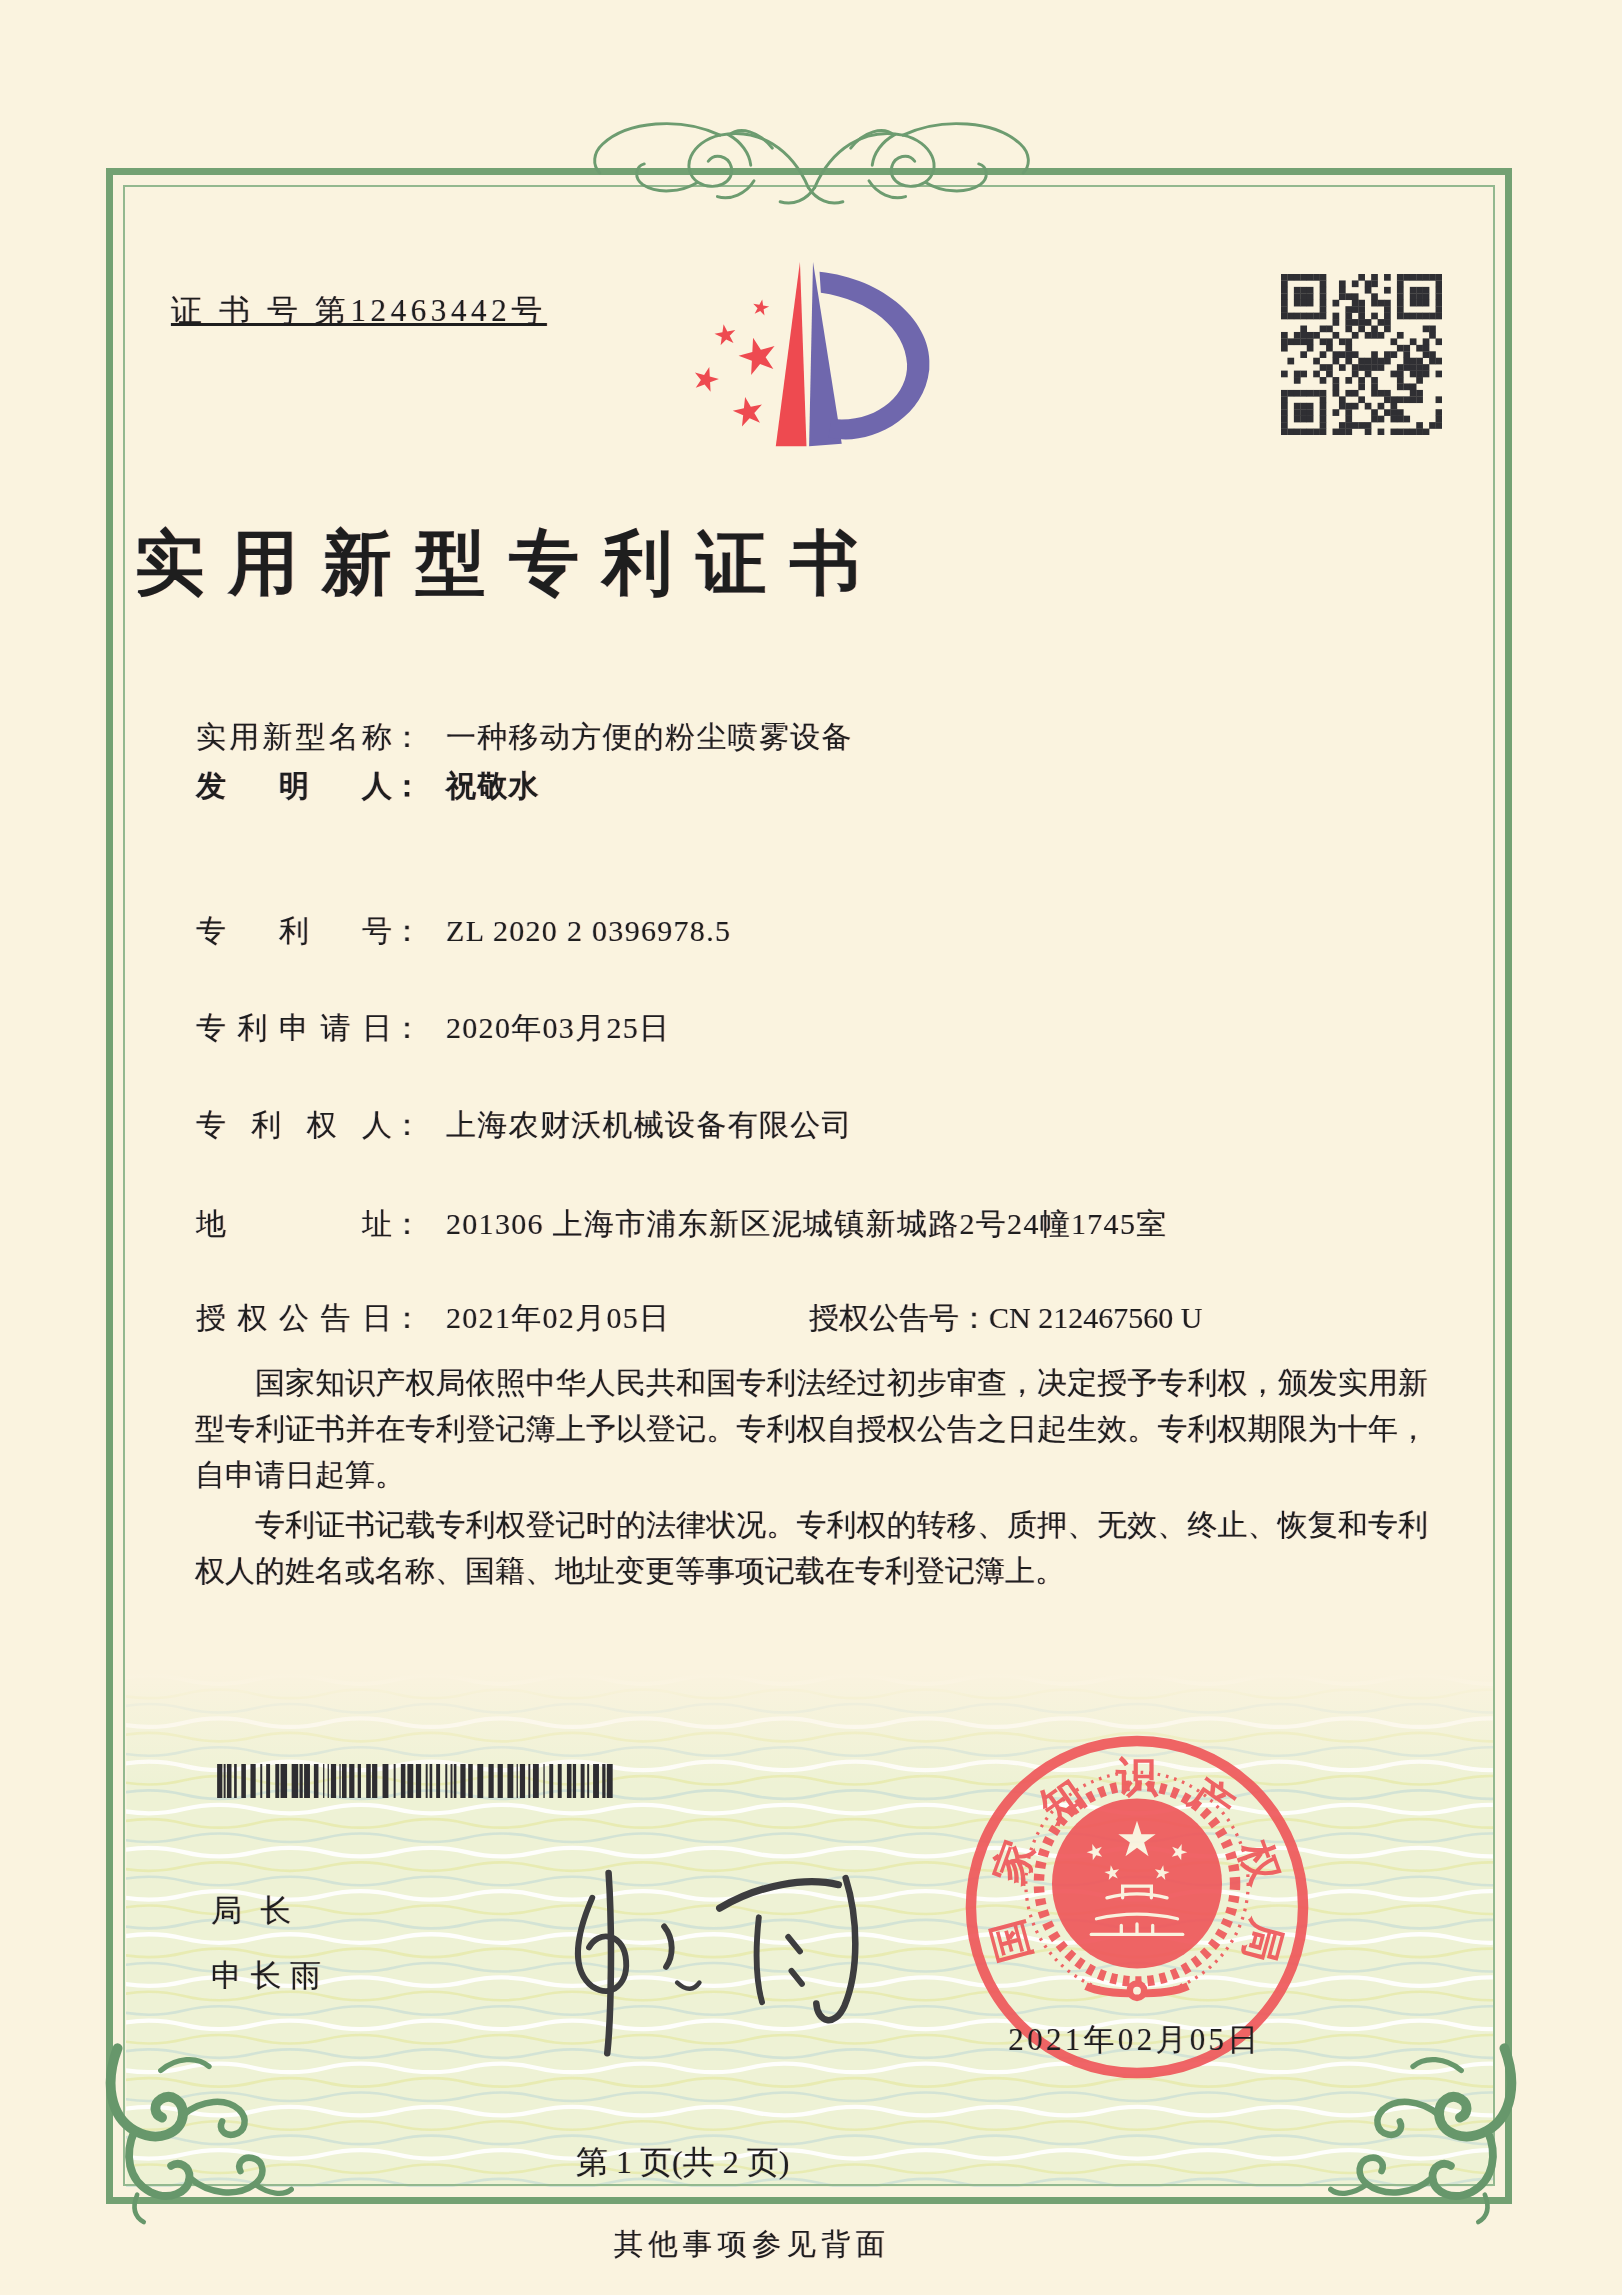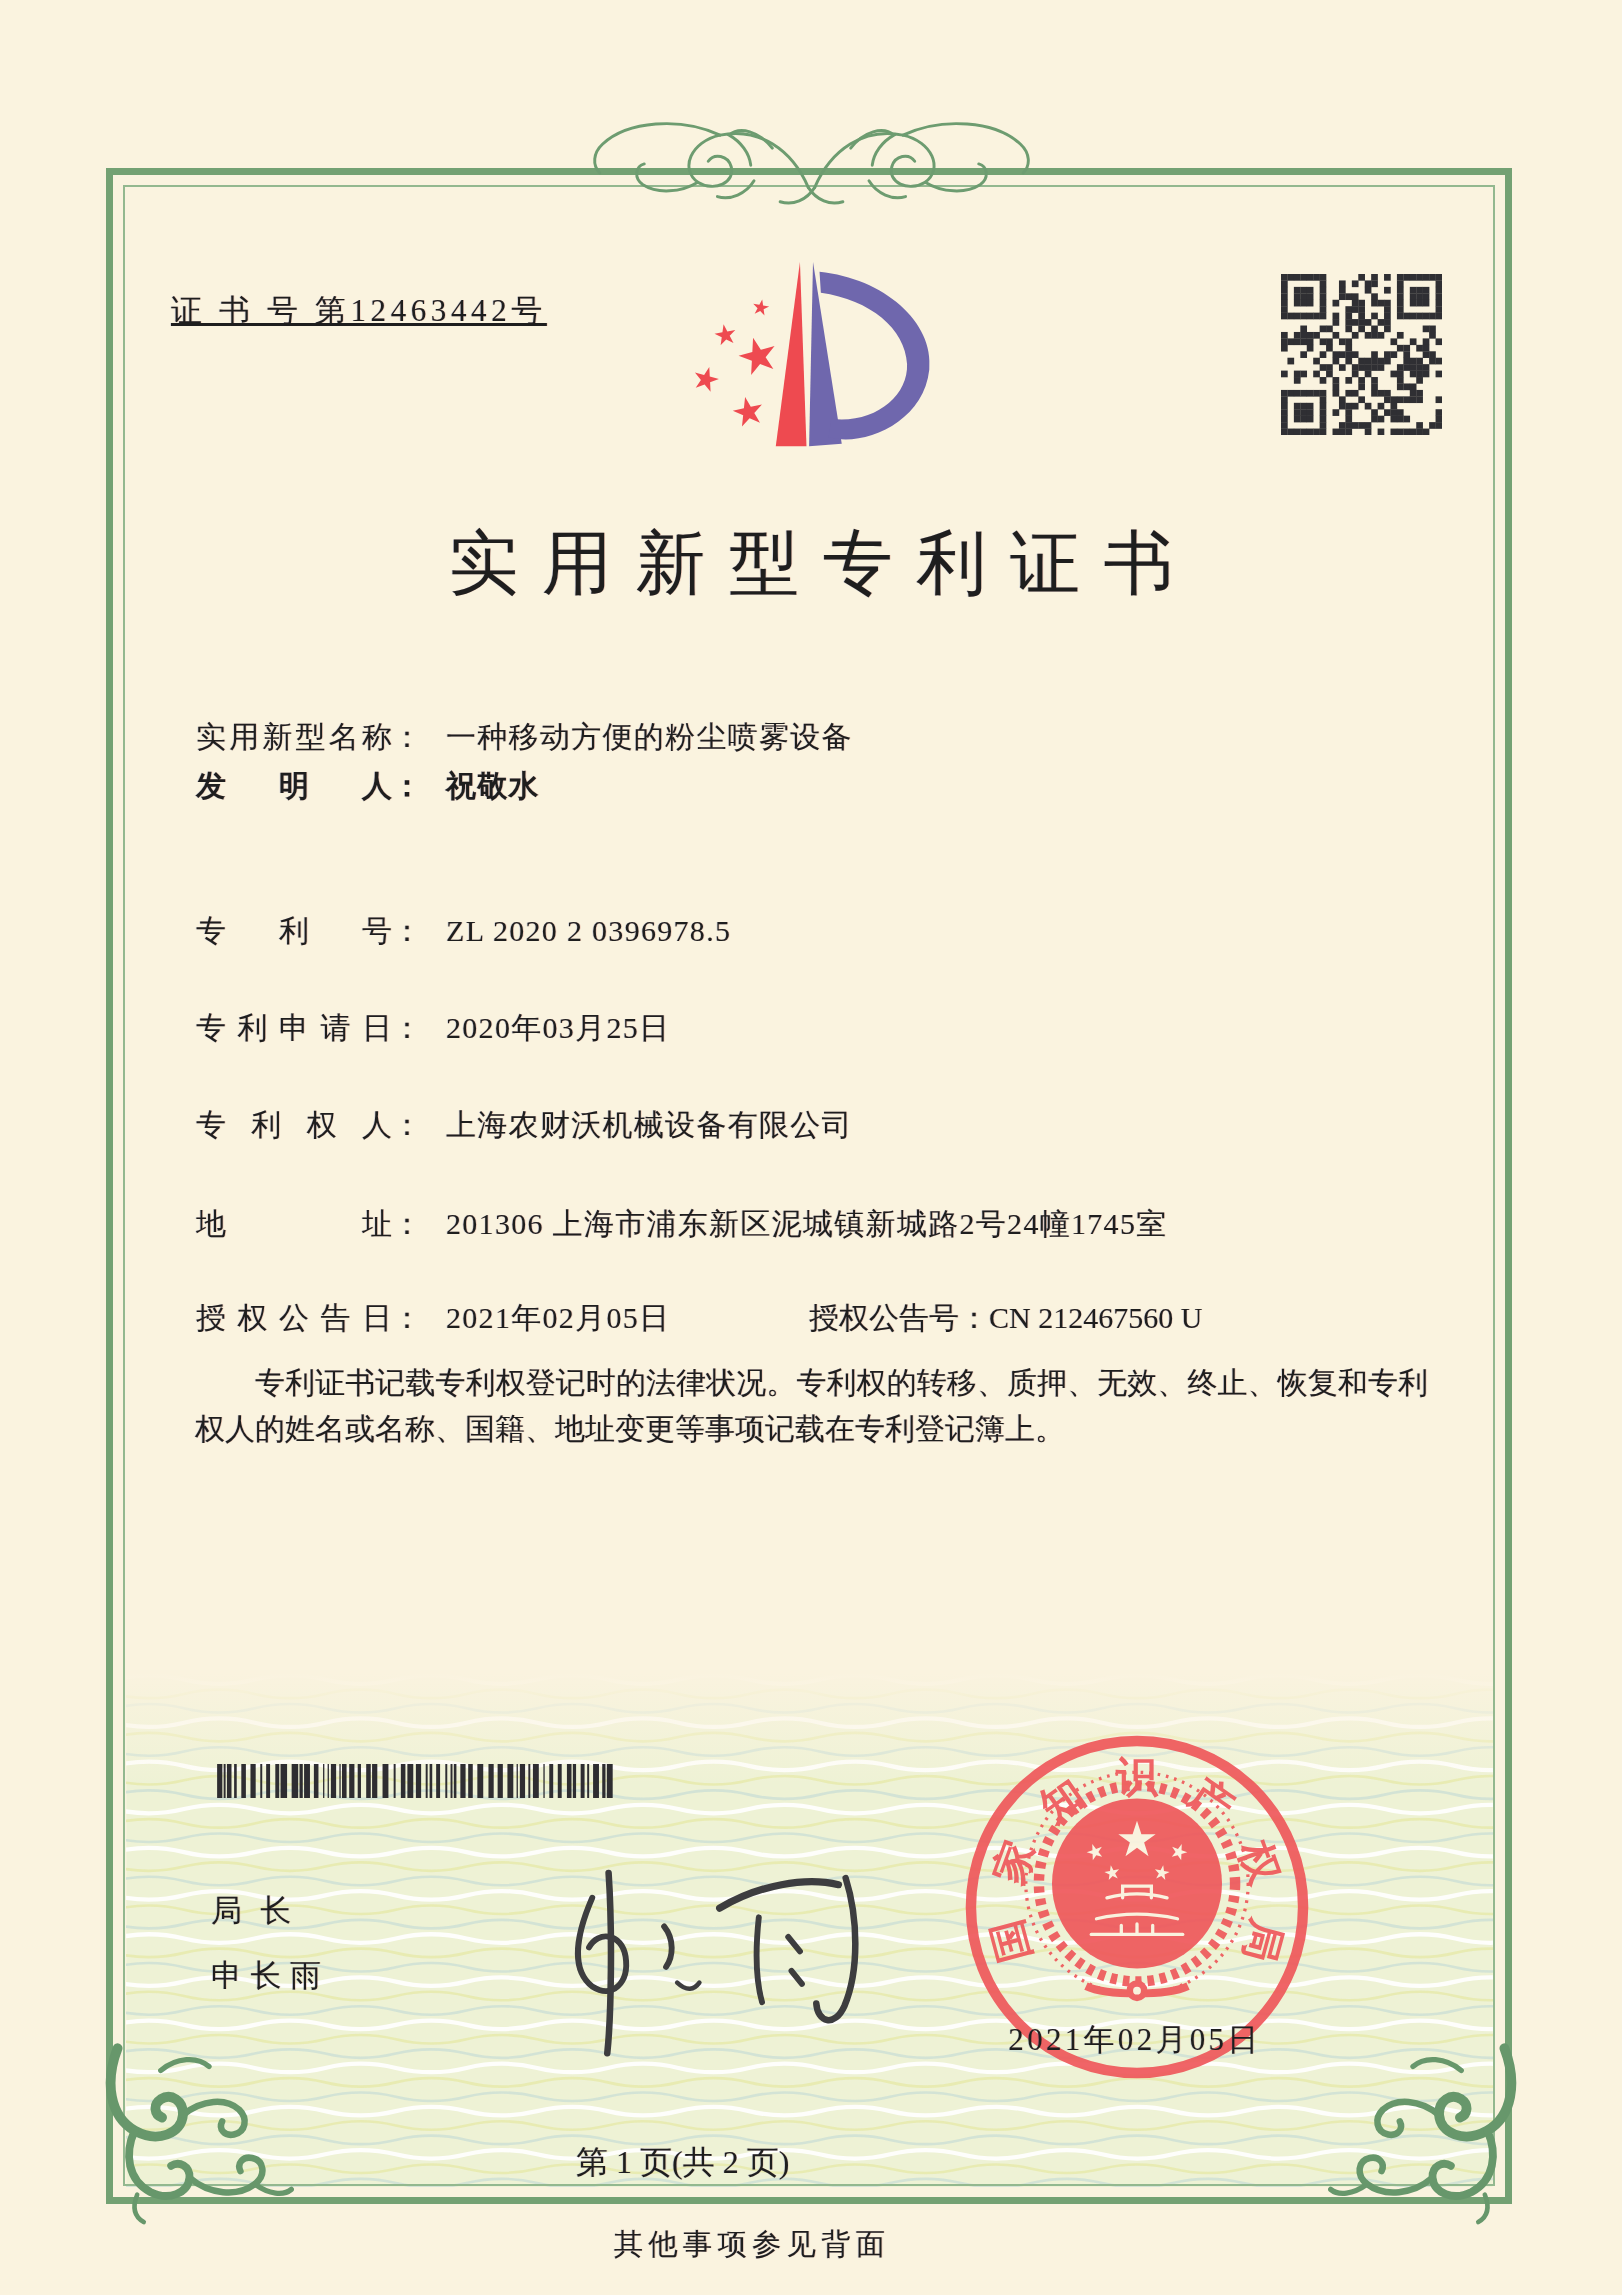--- a/index.html
+++ b/index.html
@@ -3,21 +3,21 @@
 <meta charset="utf-8">
 <style>
   html,body{margin:0;padding:0;background:#d9d4c4;}
   .page{position:relative;width:1623px;height:2295px;background:#faf3df;overflow:hidden;
         font-family:"Liberation Serif","DejaVu Serif",serif;color:#1e1e1e;}
   .abs{position:absolute;}
   .txt{text-shadow:0.7px 0 0 rgba(190,60,40,.22),-0.7px 0 0 rgba(60,90,190,.22);}
   .frame-outer{left:106px;top:168px;width:1392px;height:2022px;border:7.2px solid #73a173;z-index:2;}
   .frame-inner{left:123px;top:185px;width:1368px;height:1997px;border:2.6px solid #93b88f;z-index:2;}
   .certno{left:171px;top:290px;font-size:31px;letter-spacing:4.6px;z-index:4;text-decoration:underline;}
-  .title{left:111px;top:517px;width:1400px;text-align:center;font-size:70px;font-weight:normal;
+  .title{left:111px;top:517px;width:1400px;font-size:70px;font-weight:bold;
          letter-spacing:23.6px;text-indent:23.6px;z-index:4;}
   .row{left:196px;font-size:30px;z-index:4;white-space:nowrap;}
   .row .lbl{display:inline-block;width:196px;text-align:justify;text-align-last:justify;}
   .row .val{margin-left:24px;letter-spacing:1.3px;}
   .grant2{left:809px;top:1298px;font-size:30px;z-index:4;white-space:nowrap;}
   .paras{left:195px;top:1360px;width:1233px;font-size:30px;line-height:46px;text-align:justify;
          word-break:break-all;z-index:4;}
   .paras p{margin:0;text-indent:2em;}
   .paras p + p{margin-top:3.9px;}
   .juzhang{left:211px;top:1890px;font-size:31px;letter-spacing:18.3px;z-index:4;}
@@ -452,20 +452,21 @@
     <span class="lbl">地址</span><span>：</span><span class="val">201306 上海市浦东新区泥城镇新城路2号24幢1745室</span>
   </div>
   <div class="abs row txt" style="top:1298px;">
     <span class="lbl">授权公告日</span><span>：</span><span class="val">2021年02月05日</span>
   </div>
   <div class="abs grant2 txt">
     <span>授权公告号</span><span>：</span><span class="val">CN 212467560 U</span>
   </div>
 
   <div class="abs paras txt">
+    <p>国家知识产权局依照中华人民共和国专利法经过初步审查，决定授予专利权，颁发实用新型专利证书并在专利登记簿上予以登记。专利权自授权公告之日起生效。专利权期限为十年，自申请日起算。</p>
     <p>专利证书记载专利权登记时的法律状况。专利权的转移、质押、无效、终止、恢复和专利权人的姓名或名称、国籍、地址变更等事项记载在专利登记簿上。</p>
   </div>
 
   <svg id="barcode" class="abs" style="left:217px;top:1764px;z-index:4;" width="403" height="34" viewBox="0 0 616 52">
       <rect x="0" y="0" width="8" height="52" fill="#2e2d31"></rect>
       <rect x="10" y="0" width="3" height="52" fill="#2e2d31"></rect>
       <rect x="15" y="0" width="7" height="52" fill="#2e2d31"></rect>
       <rect x="26" y="0" width="4" height="52" fill="#2e2d31"></rect>
       <rect x="37" y="0" width="7" height="52" fill="#2e2d31"></rect>
       <rect x="51" y="0" width="8" height="52" fill="#2e2d31"></rect>

